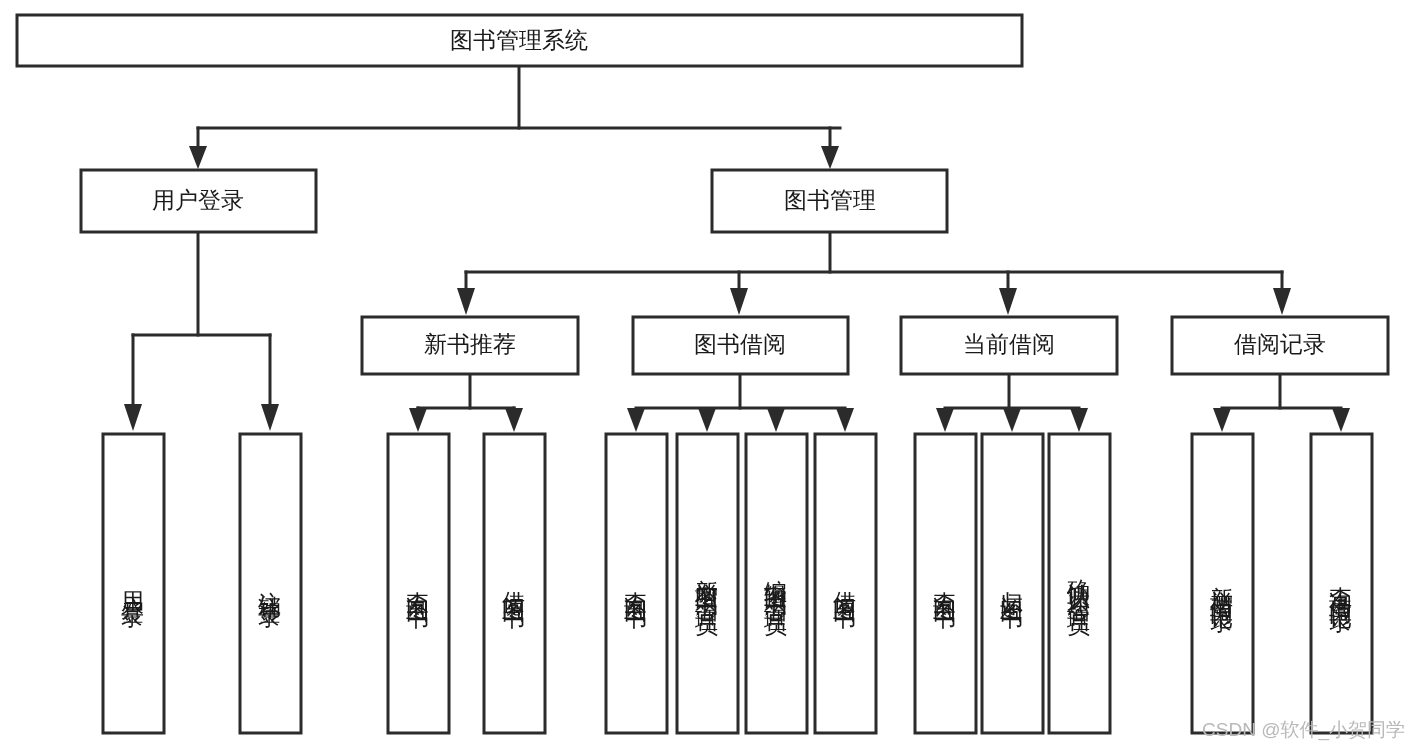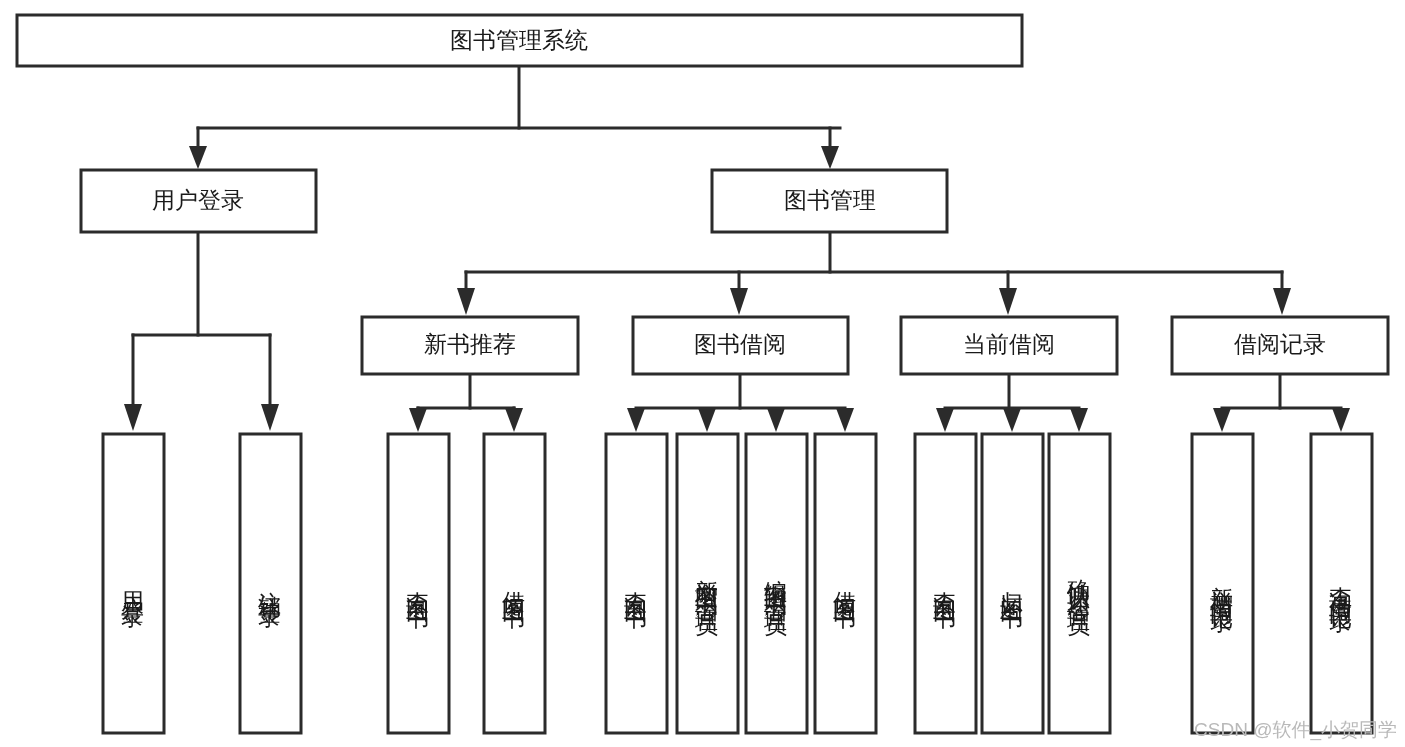--- a/index.html
+++ b/index.html
@@ -50,21 +50,21 @@
     font-family: "Liberation Sans", "DejaVu Sans", sans-serif;
     font-size: 23px;
     fill: #1a1a1a;
     writing-mode: vertical-rl;
     text-orientation: upright;
     text-anchor: middle;
     letter-spacing: 5px;
   }
   .watermark-text {
     position: absolute;
-    right: 8px;
+    right: 0;
     bottom: 4px;
     font-family: "Liberation Sans", "DejaVu Sans", sans-serif;
     font-size: 19px;
     color: #b9b9b9;
     white-space: nowrap;
     user-select: none;
   }
 </style>
 </head>
 <body>

